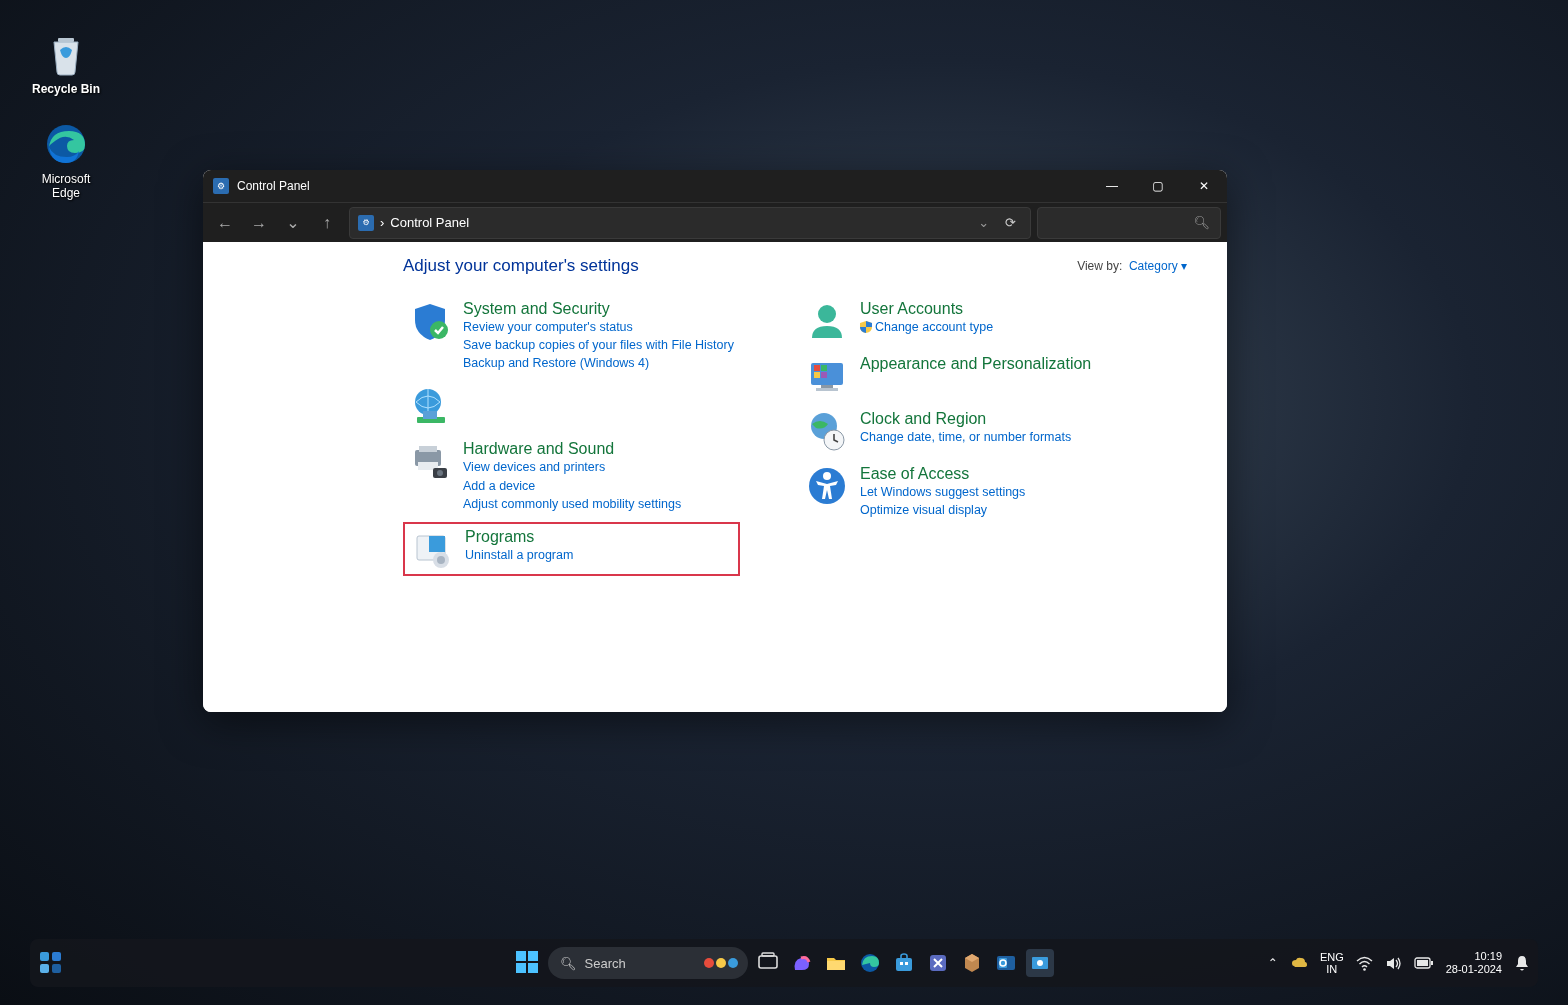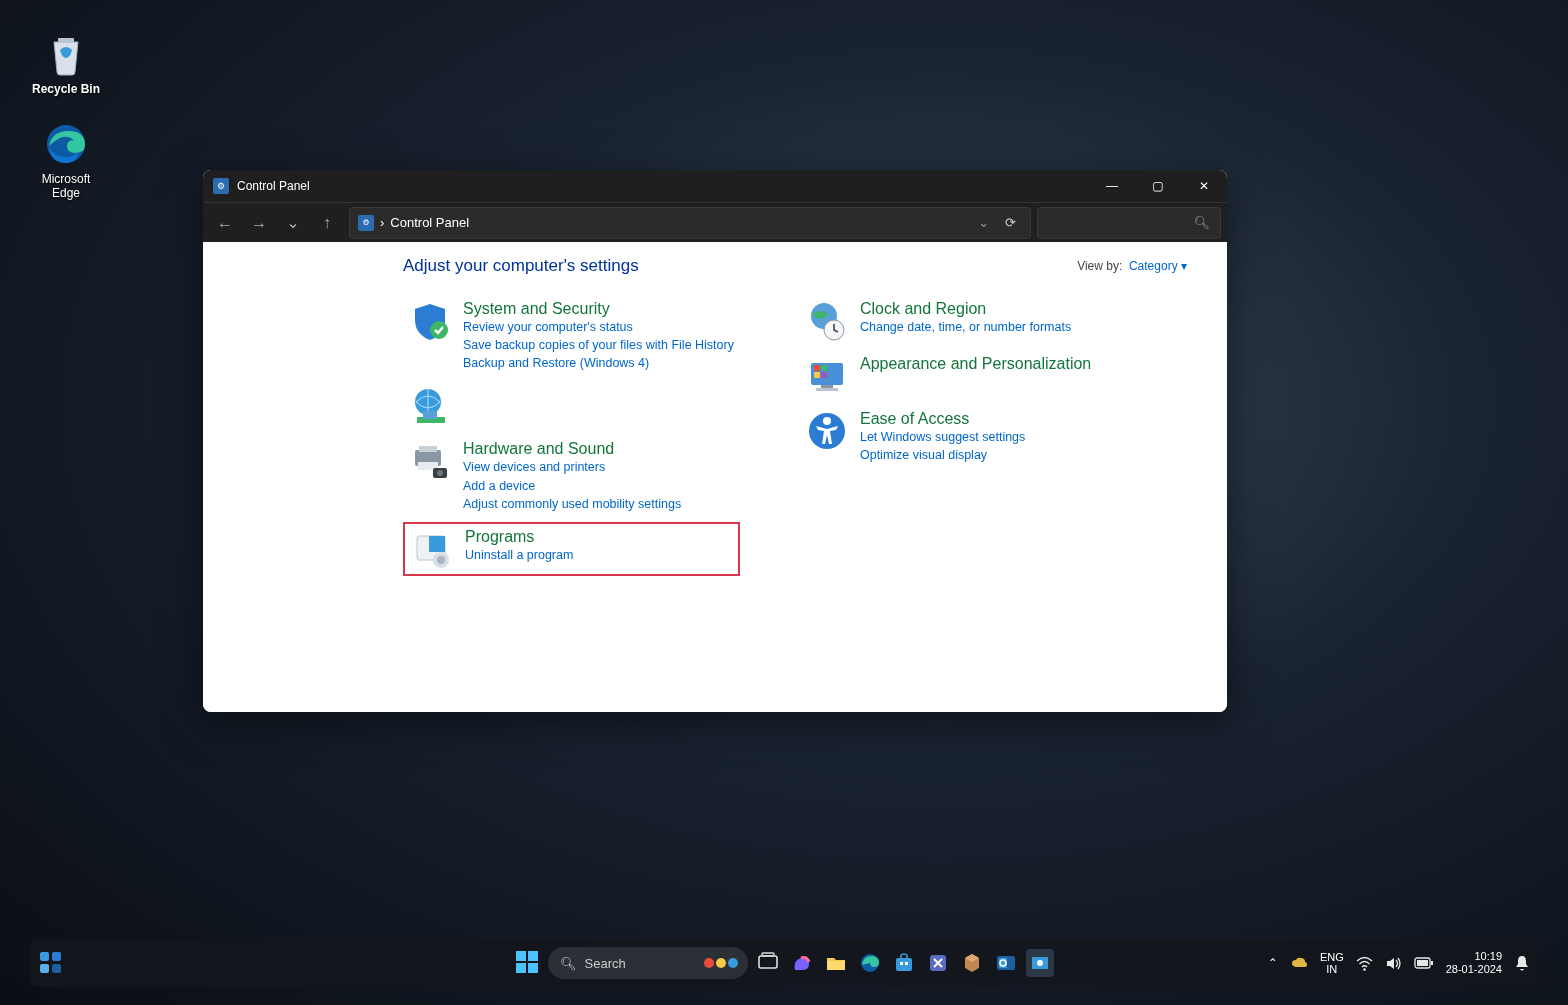--- a/index.html
+++ b/index.html
@@ -182,45 +182,61 @@
             <div class="cat-title">Programs</div>
             <span class="cat-link">Uninstall a program</span>
           </div>
         </div>
       </div>
 
       <div class="col">
         <div class="category">
           <div class="cat-icon">
               <svg width="42" height="42" viewBox="0 0 42 42">
-                <circle cx="18" cy="16" r="13" fill="#5aa0d8"></circle>
-                <path d="M6 14 Q14 8 22 14 Q18 20 10 18" fill="#3bb765"></path>
-                <circle cx="28" cy="30" r="10" fill="#f4f6f8" stroke="#8a98a6"></circle>
-                <path d="M28 24 V30 L32 32" stroke="#444" stroke-width="1.6" fill="none"></path>
-              </svg>
-            </div>
-          <div class="cat-body">
-            <div class="cat-title">Clock and Region</div>
-            <span class="cat-link">Change date, time, or number formats</span>
+                <circle cx="21" cy="14" r="9" fill="#3bb79a"></circle>
+                <path d="M6 38 Q6 26 21 26 Q36 26 36 38 Z" fill="#3bb79a"></path>
+              </svg>
+            </div>
+          <div class="cat-body">
+            <div class="cat-title">User Accounts</div>
+            <span class="cat-link"><svg class="shield-inline" viewBox="0 0 12 12">
+                  <path d="M6 0 L12 2 V6 Q12 11 6 12 Q0 11 0 6 V2 Z" fill="#f7c948"></path>
+                  <path d="M6 0 L12 2 V6 H6 Z" fill="#2b7cd3"></path>
+                  <path d="M0 6 H6 V12 Q0 11 0 6" fill="#2b7cd3"></path>
+                </svg><span>Change account type</span></span>
           </div>
         </div>
         <div class="category">
           <div class="cat-icon">
               <svg width="42" height="42" viewBox="0 0 42 42">
                 <rect x="5" y="8" width="32" height="22" rx="2" fill="#4a90d9"></rect>
                 <rect x="8" y="10" width="6" height="6" fill="#e74c3c"></rect>
                 <rect x="15" y="10" width="6" height="6" fill="#3bb765"></rect>
                 <rect x="8" y="17" width="6" height="6" fill="#f7c948"></rect>
                 <rect x="15" y="17" width="6" height="6" fill="#9b59b6"></rect>
                 <rect x="15" y="30" width="12" height="3" fill="#8a98a6"></rect>
                 <rect x="10" y="33" width="22" height="3" fill="#b8c4d0"></rect>
               </svg>
             </div>
           <div class="cat-body">
             <div class="cat-title">Appearance and Personalization</div>
+          </div>
+        </div>
+        <div class="category">
+          <div class="cat-icon">
+              <svg width="42" height="42" viewBox="0 0 42 42">
+                <circle cx="18" cy="16" r="13" fill="#5aa0d8"></circle>
+                <path d="M6 14 Q14 8 22 14 Q18 20 10 18" fill="#3bb765"></path>
+                <circle cx="28" cy="30" r="10" fill="#f4f6f8" stroke="#8a98a6"></circle>
+                <path d="M28 24 V30 L32 32" stroke="#444" stroke-width="1.6" fill="none"></path>
+              </svg>
+            </div>
+          <div class="cat-body">
+            <div class="cat-title">Clock and Region</div>
+            <span class="cat-link">Change date, time, or number formats</span>
           </div>
         </div>
         <div class="category">
           <div class="cat-icon">
               <svg width="42" height="42" viewBox="0 0 42 42">
                 <circle cx="21" cy="21" r="18" fill="#2b7cd3"></circle>
                 <circle cx="21" cy="11" r="4" fill="#fff"></circle>
                 <path d="M10 16 L21 19 L32 16 L30 20 L24 21 L26 34 L23 34 L21 25 L19 34 L16 34 L18 21 L12 20 Z" fill="#fff"></path>
               </svg>
             </div>

